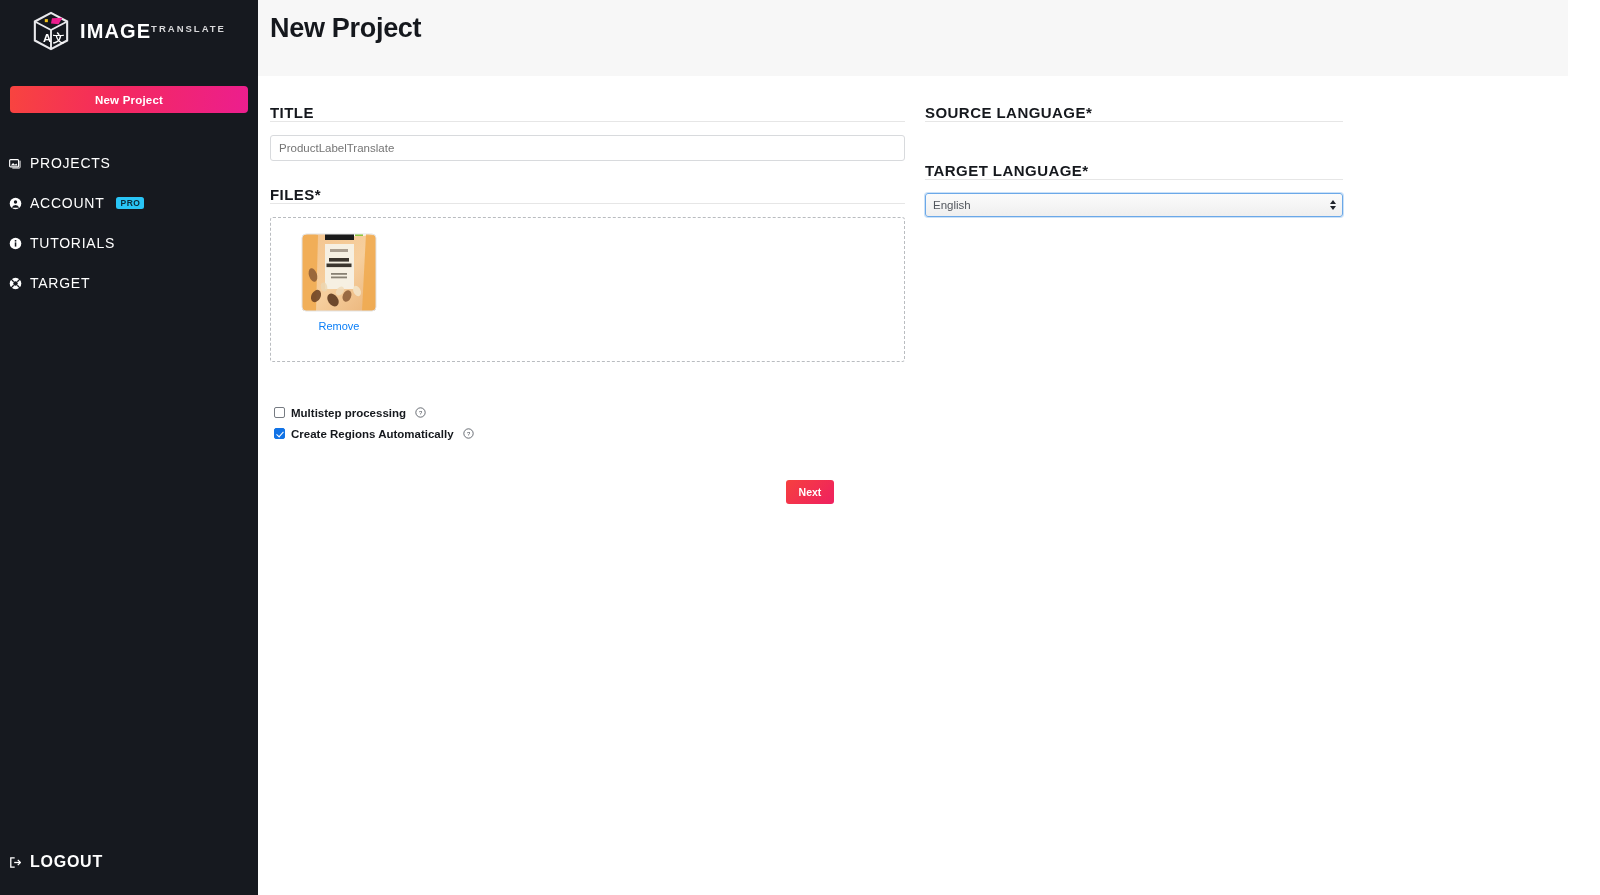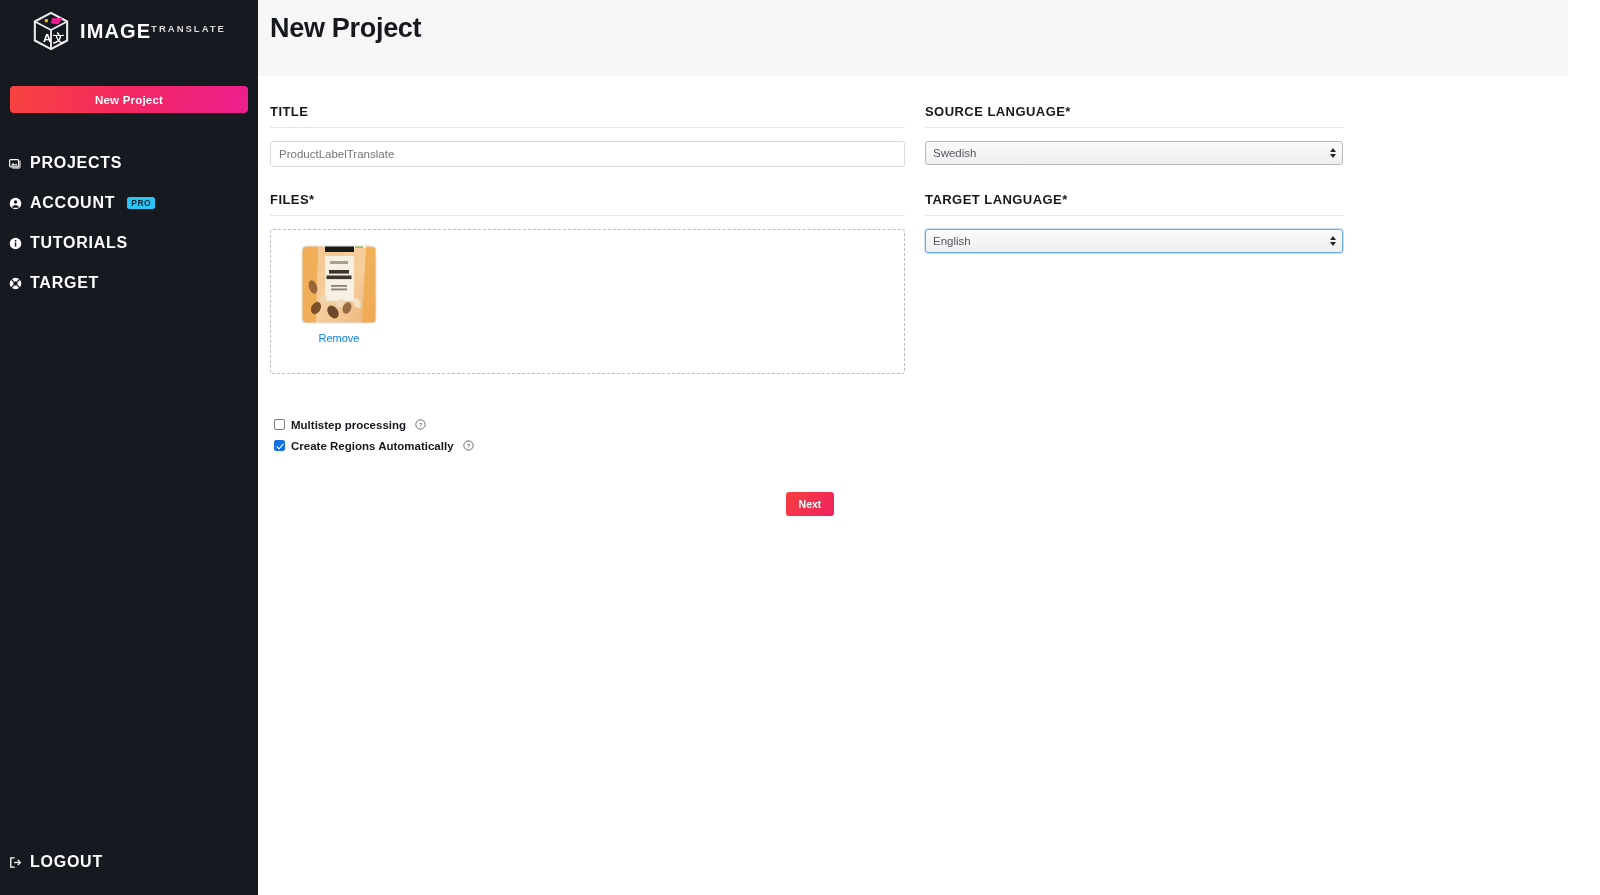--- a/index.html
+++ b/index.html
@@ -51,21 +51,21 @@
   .nav { margin-top: 30px; }
   .nav-item {
     display: flex; align-items: center;
     gap: 8px;
     height: 40px;
     padding-left: 9px;
     cursor: pointer;
     color: #ffffff;
   }
   .nav-item .nav-label {
-    font-size: 16px; font-weight: bold; letter-spacing: .75px;
+    font-size: 14px; font-weight: normal; letter-spacing: .75px;
     color: #ffffff;
   }
   .nav-ico { width: 13px; height: 13px; display:block; flex: 0 0 13px; }
   .pro-badge {
     background: #29c5f6; color: #0b2b3a;
     font-size: 8.5px; font-weight: bold; letter-spacing: .5px;
     padding: 1px 4px 1.5px 4px; border-radius: 2.5px;
     margin-left: 4px;
   }
   .logout {
@@ -99,23 +99,22 @@
 
   .content {
     padding: 28px 12px 0 12px;
     position: relative;
   }
   .cols { display: flex; gap: 20px; }
   .col-left { width: 635px; }
   .col-right { width: 418px; }
 
   .field-label {
-    font-size: 13px; font-weight: bold; letter-spacing: .45px;
+    font-size: 15px; font-weight: bold; letter-spacing: .45px;
     color: #15181d; text-transform: uppercase;
-    padding-bottom: 8px;
     border-bottom: 1px solid #e6e6e6;
     margin-bottom: 13px;
   }
 
   .text-input {
     width: 100%; height: 26px;
     border: 1px solid #d8dadd; border-radius: 3px;
     background: #ffffff;
     font-family: "Liberation Sans", sans-serif;
     font-size: 11.5px; color: #6d717a;
@@ -376,29 +375,20 @@
               </svg>
             </div>
 
           </div>
 
         </div>
 
         <div class="col-right">
 
           <div class="field-label">SOURCE LANGUAGE*</div>
-          <div class="select-wrap">
-            <select class="sel">
-              <option>Swedish</option>
-            </select>
-            <span class="sel-arrows">
-              <span class="tri-up"></span>
-                <span class="tri-dn"></span>
-            </span>
-          </div>
 
           <div style="height:27px"></div>
 
           <div class="field-label">TARGET LANGUAGE*</div>
           <div class="select-wrap">
             <select class="sel focused">
               <option>English</option>
             </select>
             <span class="sel-arrows">
               <span class="tri-up"></span>

